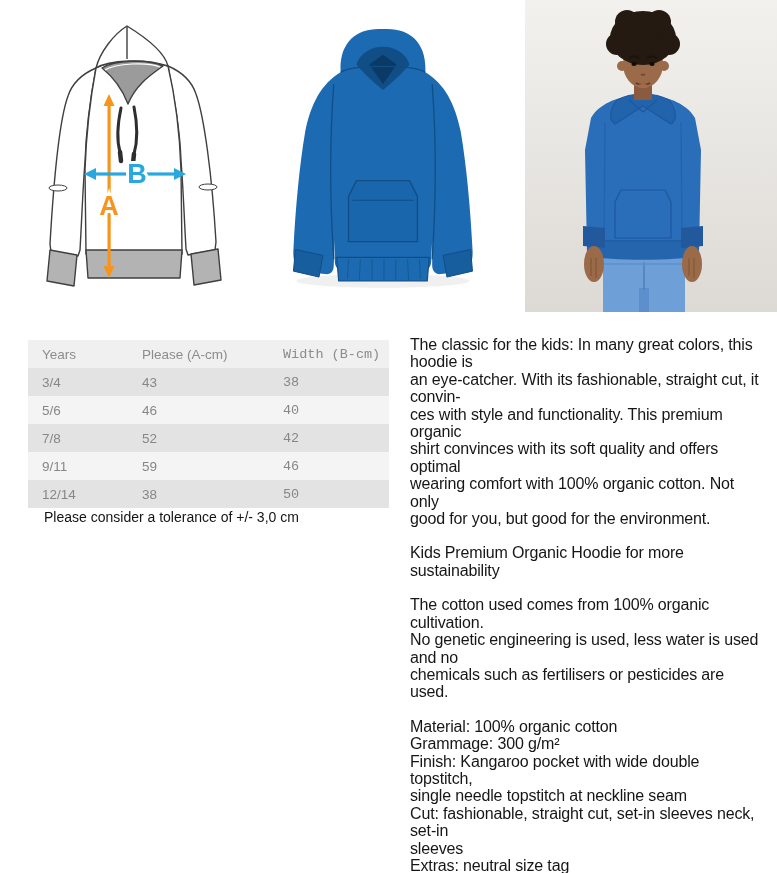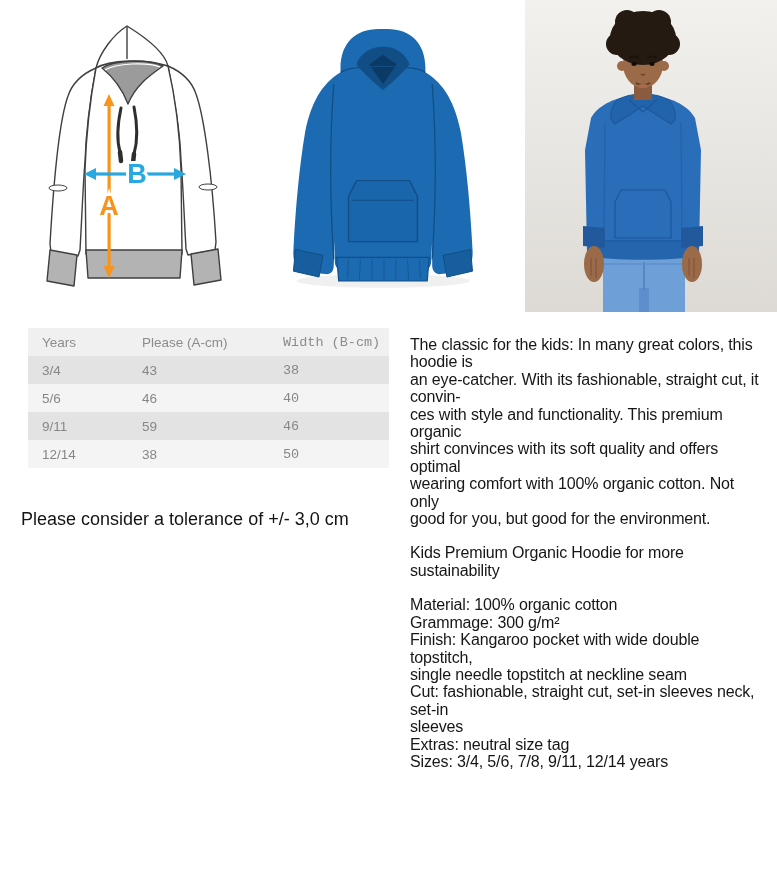--- a/index.html
+++ b/index.html
@@ -1,29 +1,29 @@
 <!DOCTYPE html>
 <html><head>
 <meta charset="utf-8">
 <style>
   html,body{margin:0;padding:0;background:#ffffff;}
   #page{position:relative;width:777px;height:873px;background:#ffffff;overflow:hidden;
         font-family:"Liberation Sans",sans-serif;}
   .img-abs{position:absolute;}
   
-  #size-table{position:absolute;left:28px;top:328px;width:361px;border-collapse:collapse;
+  #size-table{position:absolute;left:28px;top:340px;width:361px;border-collapse:collapse;
               font-size:13.5px;color:#878787;}
   #size-table th,#size-table td{font-weight:400;text-align:left;height:28px;padding:0;vertical-align:middle;}
   #size-table th:first-child,#size-table td:first-child{padding-left:14px;width:100px;}
   #size-table th:nth-child(2),#size-table td:nth-child(2){width:141px;}
   #size-table th:nth-child(3),#size-table td:nth-child(3){width:106px;font-family:Liberation Mono, monospace;}
   #size-table thead tr{background:#f0f0f0;color:#8c8c8c;}
   #size-table tbody tr:nth-child(odd){background:#e3e3e3;}
   #size-table tbody tr:nth-child(even){background:#f4f4f4;}
-  #tolerance-note{position:absolute;left:21px;top:509px;font-size:18px;color:#141414;}
+  #tolerance-note{position:absolute;left:44px;top:509px;font-size:14px;color:#141414;}
   
   #description{position:absolute;left:410px;top:336px;width:352px;font-size:16px;
                line-height:17.4px;color:#161616;letter-spacing:-0.15px;}
   #description p{margin:0 0 17px 0;white-space:pre-line;}
   
   .measure-label{font-family:"Liberation Sans",sans-serif;font-weight:bold;font-size:27px;
                  paint-order:stroke;stroke:#ffffff;stroke-width:6px;}
 </style>
 </head>
 <body>
@@ -183,20 +183,25 @@
         <td>3/4</td>
         <td>43</td>
         <td>38</td>
       </tr>
       <tr>
         <td>5/6</td>
         <td>46</td>
         <td>40</td>
       </tr>
       <tr>
+        <td>7/8</td>
+        <td>52</td>
+        <td>42</td>
+      </tr>
+      <tr>
         <td>9/11</td>
         <td>59</td>
         <td>46</td>
       </tr>
       <tr>
         <td>12/14</td>
         <td>38</td>
         <td>50</td>
       </tr>
     </tbody>
@@ -205,20 +210,23 @@
   <div id="tolerance-note">Please consider a tolerance of +/- 3,0 cm</div>
 
   <div id="description">
     <p>The classic for the kids: In many great colors, this hoodie is
 an eye-catcher. With its fashionable, straight cut, it convin-
 ces with style and functionality. This premium organic
 shirt convinces with its soft quality and offers optimal
 wearing comfort with 100% organic cotton. Not only
 good for you, but good for the environment.</p>
     <p>Kids Premium Organic Hoodie for more sustainability</p>
+    <p>The cotton used comes from 100% organic cultivation.
+No genetic engineering is used, less water is used and no
+chemicals such as fertilisers or pesticides are used.</p>
     <p>Material: 100% organic cotton
 Grammage: 300 g/m²
 Finish: Kangaroo pocket with wide double topstitch,
 single needle topstitch at neckline seam
 Cut: fashionable, straight cut, set-in sleeves neck, set-in
 sleeves
 Extras: neutral size tag
 Sizes: 3/4, 5/6, 7/8, 9/11, 12/14 years</p>
   </div>
 

